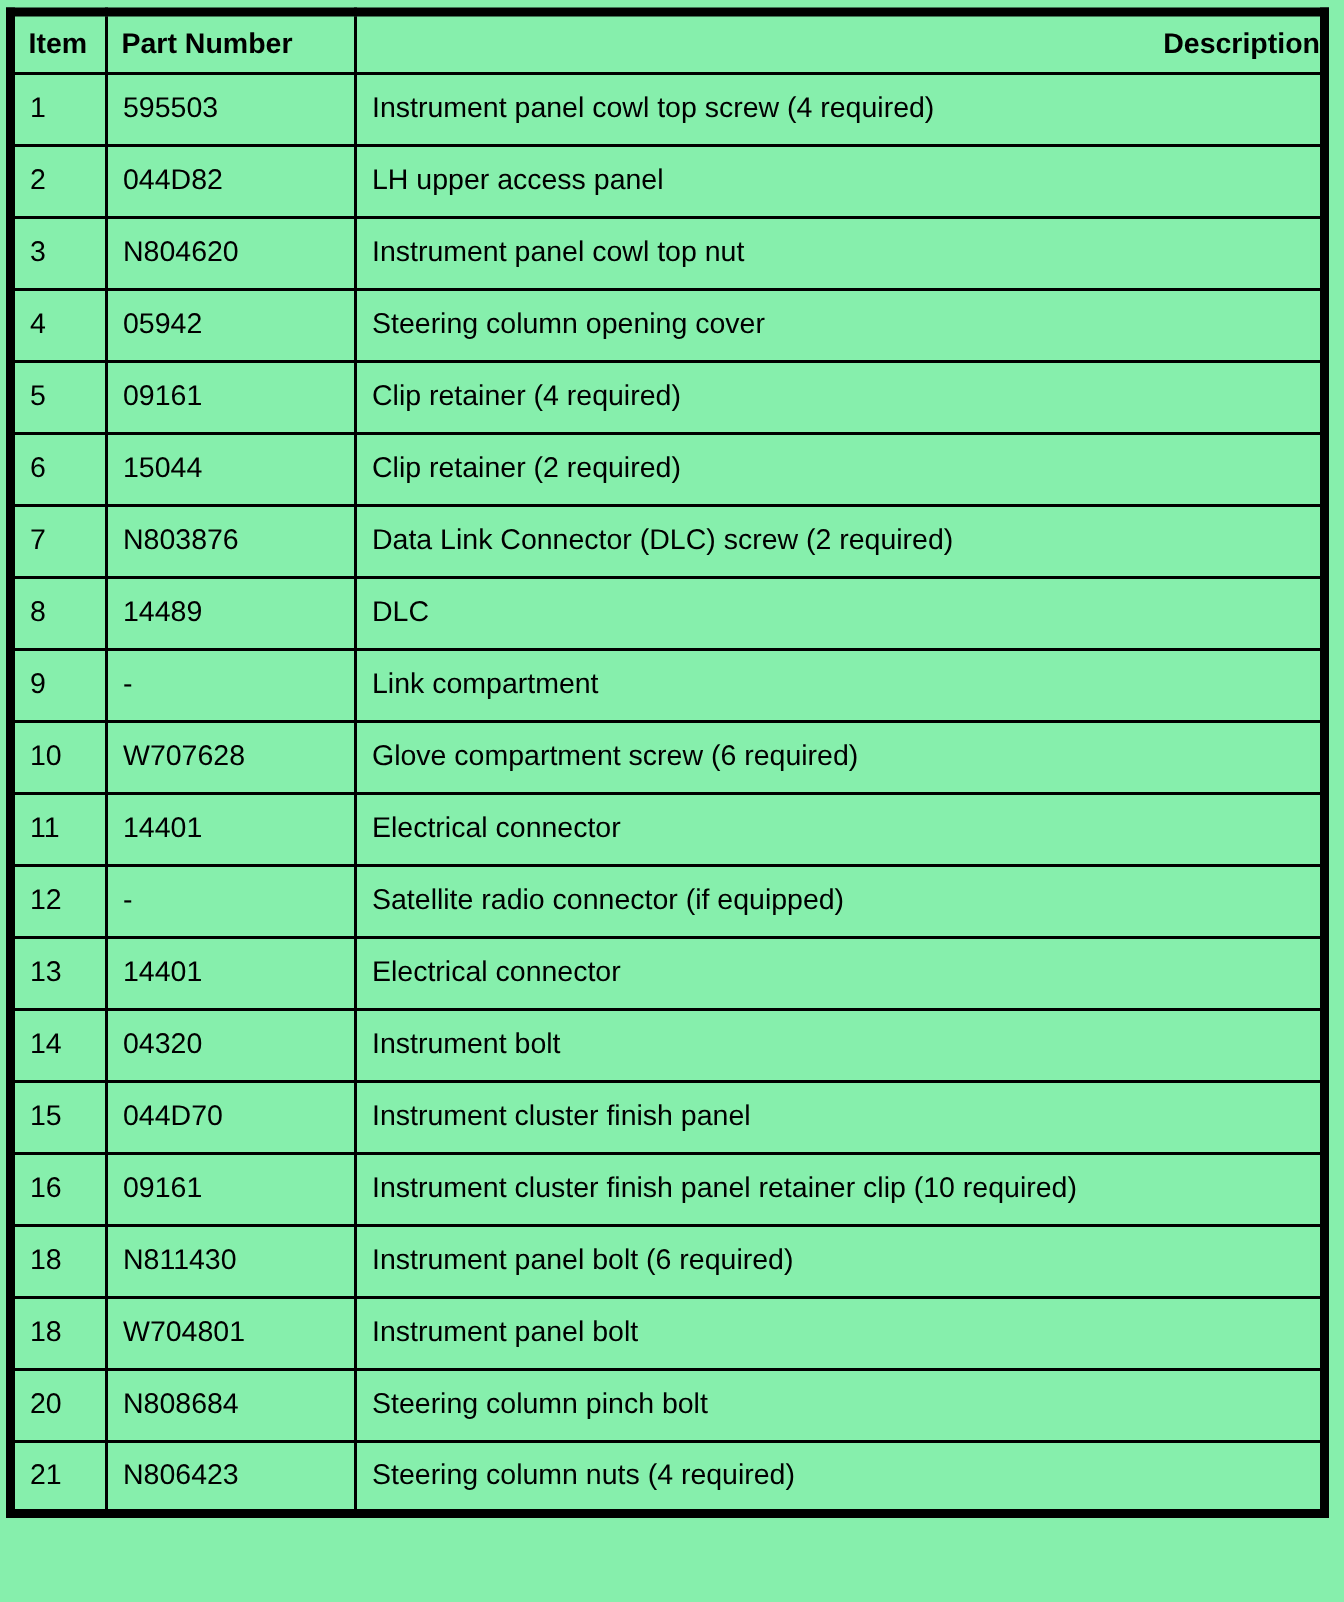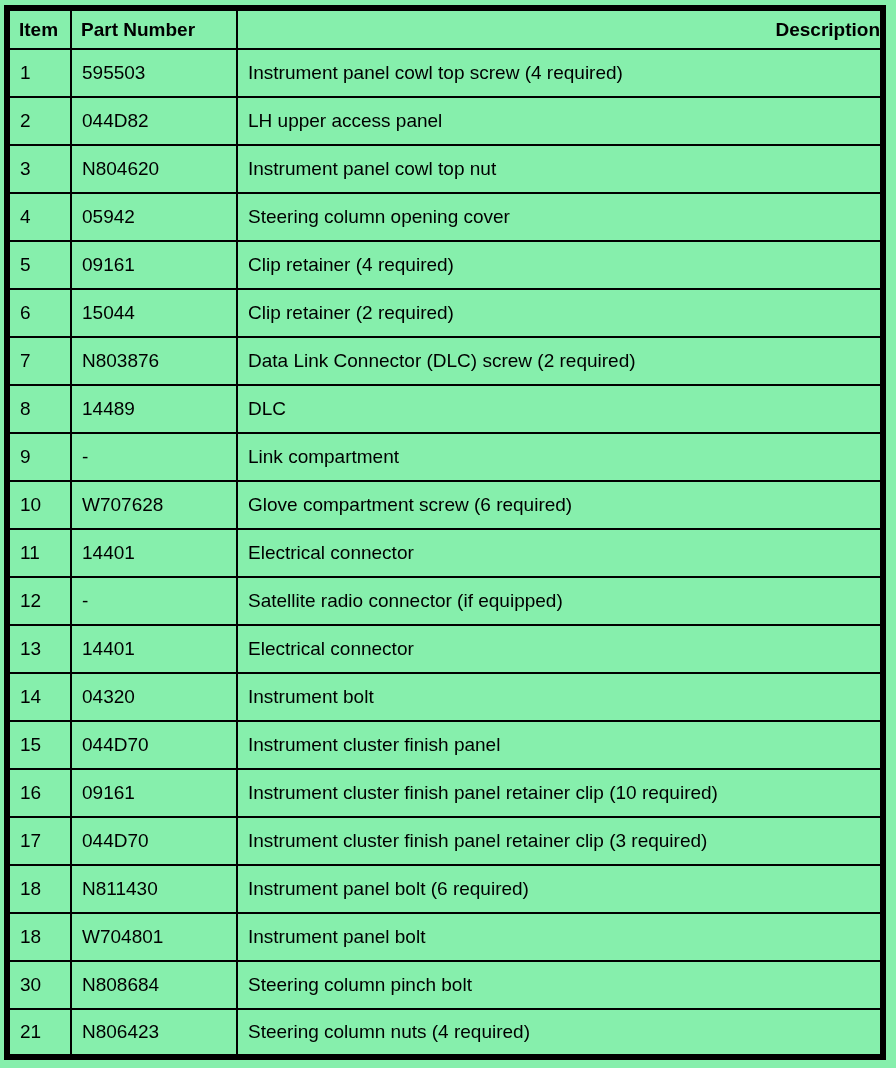--- a/index.html
+++ b/index.html
@@ -146,36 +146,31 @@
           <td class="col-item">15</td>
           <td class="col-part">044D70</td>
           <td class="col-desc">Instrument cluster finish panel</td>
         </tr>
         <tr>
           <td class="col-item">16</td>
           <td class="col-part">09161</td>
           <td class="col-desc">Instrument cluster finish panel retainer clip (10 required)</td>
         </tr>
         <tr>
-          <td class="col-item">17</td>
-          <td class="col-part">044D70</td>
-          <td class="col-desc">Instrument cluster finish panel retainer clip (3 required)</td>
-        </tr>
-        <tr>
           <td class="col-item">18</td>
           <td class="col-part">N811430</td>
           <td class="col-desc">Instrument panel bolt (6 required)</td>
         </tr>
         <tr>
           <td class="col-item">18</td>
           <td class="col-part">W704801</td>
           <td class="col-desc">Instrument panel bolt</td>
         </tr>
         <tr>
-          <td class="col-item">30</td>
+          <td class="col-item">20</td>
           <td class="col-part">N808684</td>
           <td class="col-desc">Steering column pinch bolt</td>
         </tr>
         <tr>
           <td class="col-item">21</td>
           <td class="col-part">N806423</td>
           <td class="col-desc">Steering column nuts (4 required)</td>
         </tr>
       </tbody>
   </table>

